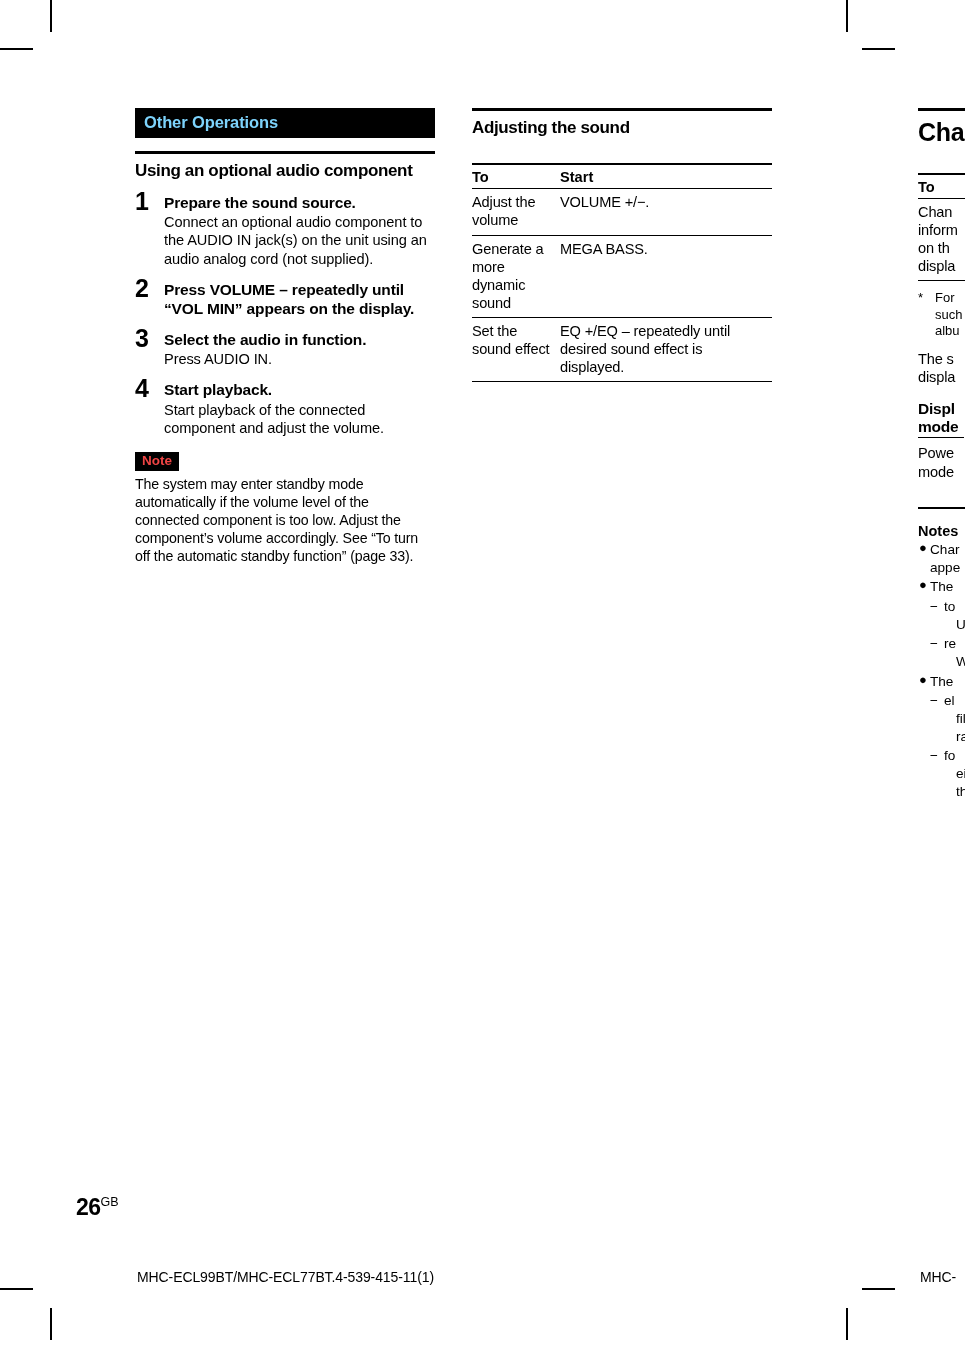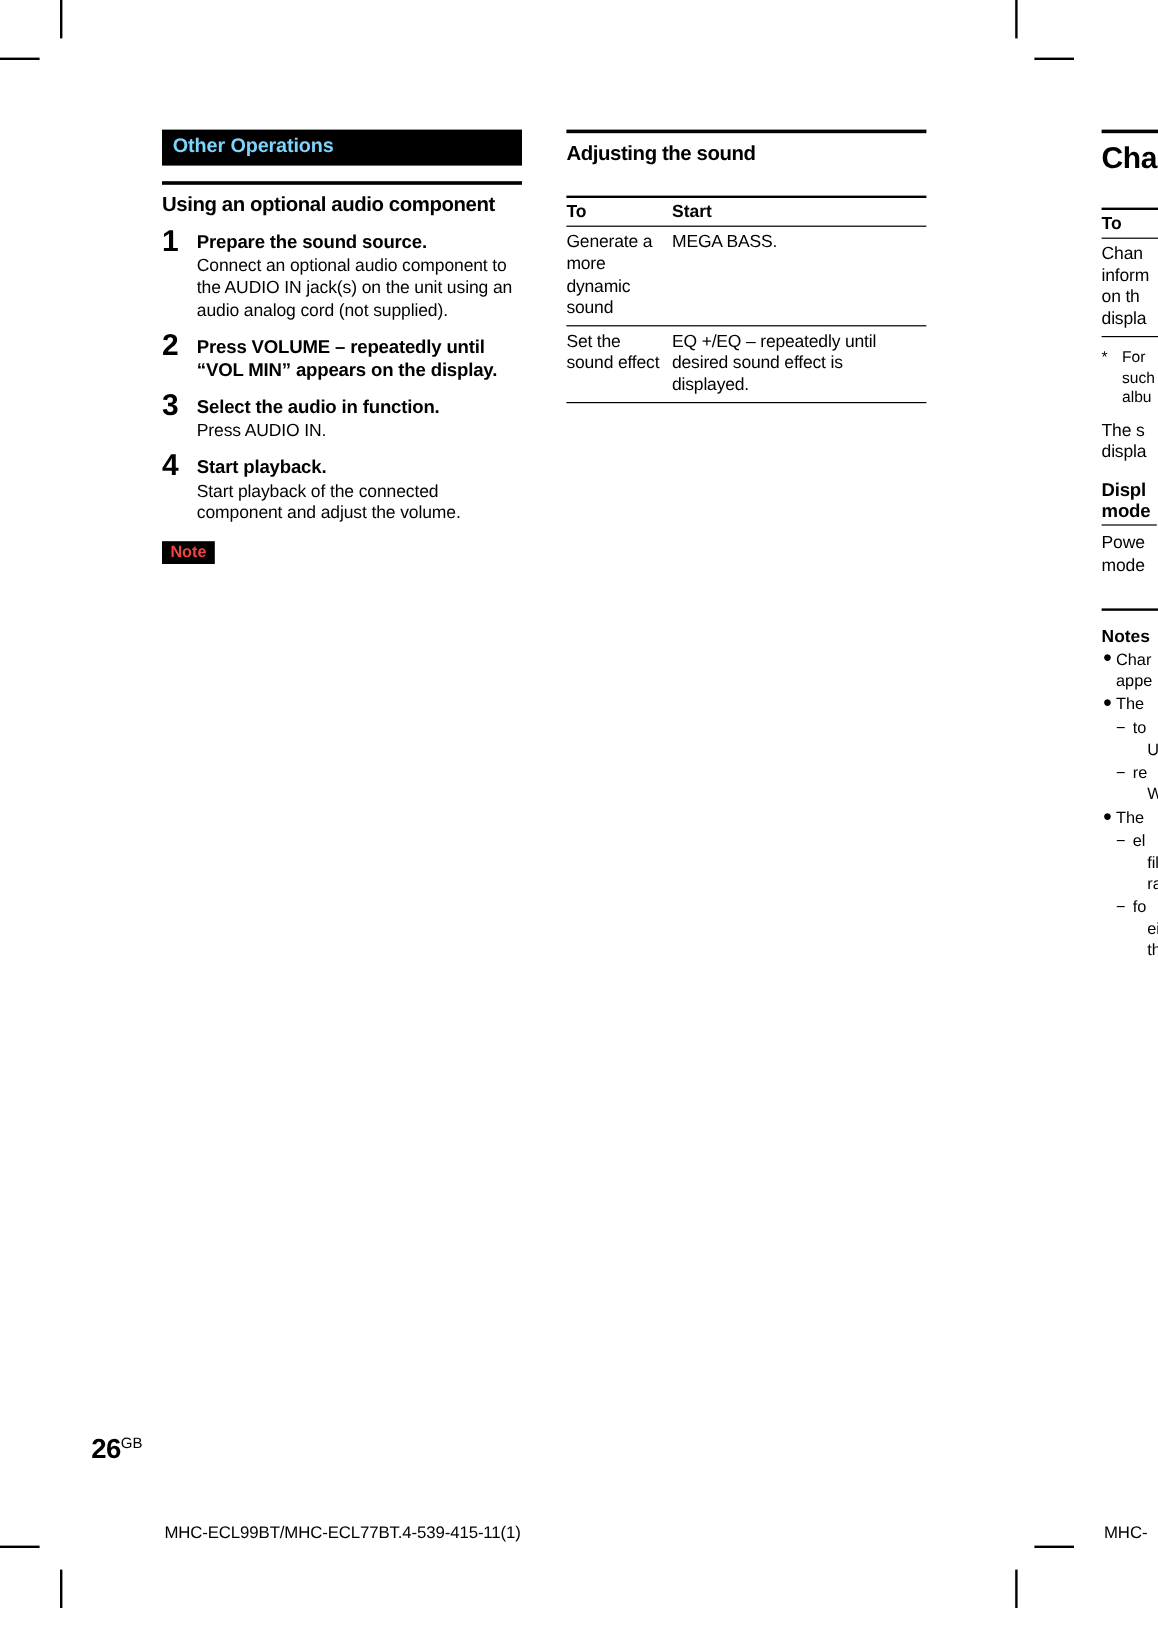--- a/index.html
+++ b/index.html
@@ -295,20 +295,21 @@
       <div class="step">
         <span class="step-num">4</span>
         <div class="step-title">Start playback.</div>
         <div class="step-body">Start playback of the connected component and adjust the volume.</div>
       </div>
 
     </div>
 
     <div class="note-block">
       <span class="note-badge">Note</span>
+      <div class="note-text">The system may enter standby mode automatically if the volume level of the connected component is too low. Adjust the component’s volume accordingly. See “To turn off the automatic standby function” (page 33).</div>
     </div>
 
   </div>
 
   <div class="col col-2">
 
     <div>
       <div class="rule-thick"></div>
       <h1 class="sec-title">Adjusting the sound</h1>
     </div>
@@ -319,20 +320,24 @@
           <col class="c-press">
         </colgroup>
       <thead>
         <tr class="hdr-row">
           <th>To</th>
           <th>Start</th>
         </tr>
       </thead>
       <tbody>
         <tr>
+          <td>Adjust the volume</td>
+          <td>VOLUME +/−.</td>
+        </tr>
+        <tr>
           <td>Generate a more dynamic sound</td>
           <td>MEGA BASS.</td>
         </tr>
         <tr>
           <td>Set the sound effect</td>
           <td>EQ +/EQ – repeatedly until desired sound effect is displayed.</td>
         </tr>
       </tbody>
     </table>
 

